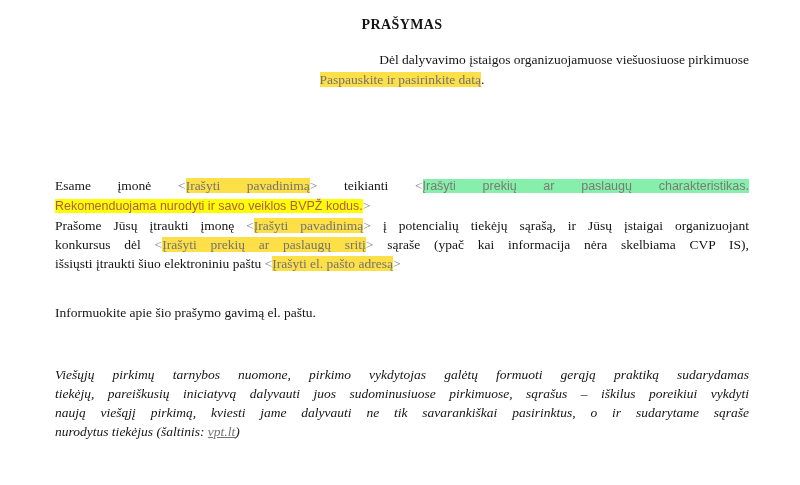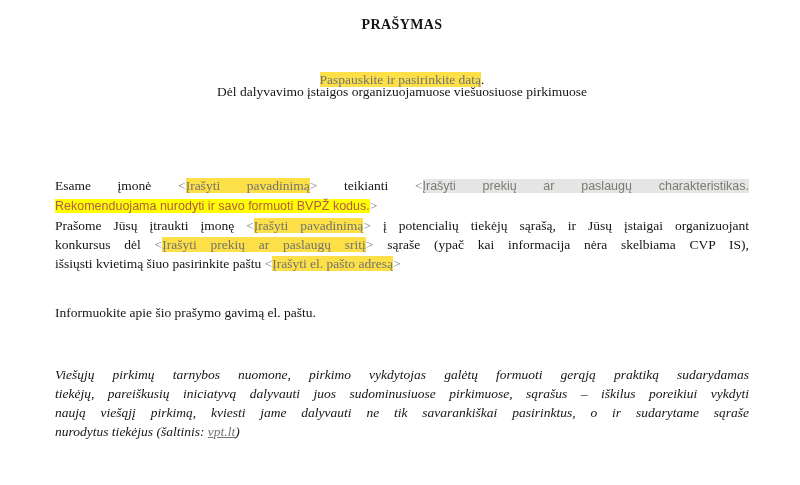--- a/index.html
+++ b/index.html
@@ -15,35 +15,35 @@
     border-radius: 13px;
   }
   .block { position: absolute; left: 55px; width: 694px; }
   .title-block {
     top: 17px;
     text-align: center;
     font-weight: bold;
     font-size: 14px;
     letter-spacing: 0.4px;
   }
-  .subtitle-block { top: 52px; text-align: center; margin-top: 32px; }
+  .subtitle-block { top: 52px; text-align: right; }
   .date-block { top: 72px; text-align: center; }
   .para { line-height: 19px; }
   .p1 { top: 176px; }
   .p2 { top: 216px; }
   .p3 { top: 303px; }
   .p4 { top: 365px; font-style: italic; }
   .line { min-height: 19px; }
   .line.justify { text-align: justify; text-align-last: justify; }
   .line.left { text-align: left; text-align-last: left; }
   .seg.plain { color: #141414; }
   .seg.chev { color: #808080; }
   .seg.hl-gray { color: #737373; background: #fde047; }
   .seg.hl-sans-gray {
-    color: #7b7b72; background: #e5e5e5;
+    color: #7b7b72; background: #86efac;
     font-family: "Liberation Sans", sans-serif; font-size: 12.5px;
   }
   .seg.hl-sans-red {
     color: #b05a4f; background: #ffff00;
     font-family: "Liberation Sans", sans-serif; font-size: 12.5px;
   }
   .seg.link { color: #737373; text-decoration: underline; cursor: pointer; }
 </style>
 </head>
 <body>
@@ -51,27 +51,27 @@
 <div class="page">
 
   <div class="block title-block">PRAŠYMAS</div>
 
   <div class="block subtitle-block">Dėl dalyvavimo įstaigos organizuojamuose viešuosiuose pirkimuose</div>
 
   <div class="block date-block line"><span class="seg hl-gray">Paspauskite ir pasirinkite datą</span><span class="seg plain">.</span></div>
 
   <div class="block para p1">
     <div class="line justify"><span class="seg plain">Esame įmonė </span><span class="seg chev">&lt;</span><span class="seg hl-gray">Įrašyti pavadinimą</span><span class="seg chev">&gt;</span><span class="seg plain"> teikianti </span><span class="seg chev">&lt;</span><span class="seg hl-sans-gray">Įrašyti prekių ar paslaugų charakteristikas.</span></div>
-    <div class="line left"><span class="seg hl-sans-red">Rekomenduojama nurodyti ir savo formuoti BVPŽ kodus.</span><span class="seg chev">&gt;</span></div>
+    <div class="line left"><span class="seg hl-sans-red">Rekomenduojama nurodyti ir savo veiklos BVPŽ kodus.</span><span class="seg chev">&gt;</span></div>
   </div>
 
   <div class="block para p2">
     <div class="line justify"><span class="seg plain">Prašome Jūsų įtraukti įmonę </span><span class="seg chev">&lt;</span><span class="seg hl-gray">Įrašyti pavadinimą</span><span class="seg chev">&gt;</span><span class="seg plain"> į potencialių tiekėjų sąrašą, ir Jūsų įstaigai organizuojant</span></div>
     <div class="line justify"><span class="seg plain">konkursus dėl </span><span class="seg chev">&lt;</span><span class="seg hl-gray">Įrašyti prekių ar paslaugų sritį</span><span class="seg chev">&gt;</span><span class="seg plain"> sąraše (ypač kai informacija nėra skelbiama CVP IS),</span></div>
-    <div class="line left"><span class="seg plain">išsiųsti kvietimą šiuo pasirinkite paštu </span><span class="seg chev">&lt;</span><span class="seg hl-gray">Įrašyti el. pašto adresą</span><span class="seg chev">&gt;</span></div>
+    <div class="line left"><span class="seg plain">išsiųsti įtraukti šiuo elektroniniu paštu </span><span class="seg chev">&lt;</span><span class="seg hl-gray">Įrašyti el. pašto adresą</span><span class="seg chev">&gt;</span></div>
   </div>
 
   <div class="block para p3">
     <div class="line left"><span class="seg plain">Informuokite apie šio prašymo gavimą el. paštu.</span></div>
   </div>
 
   <div class="block para p4">
     <div class="line justify"><span class="seg plain">Viešųjų pirkimų tarnybos nuomone, pirkimo vykdytojas galėtų formuoti gerąją praktiką sudarydamas</span></div>
     <div class="line justify"><span class="seg plain">tiekėjų, pareiškusių iniciatyvą dalyvauti juos sudominusiuose pirkimuose, sąrašus – iškilus poreikiui vykdyti</span></div>
     <div class="line justify"><span class="seg plain">naują viešąjį pirkimą, kviesti jame dalyvauti ne tik savarankiškai pasirinktus, o ir sudarytame sąraše</span></div>

